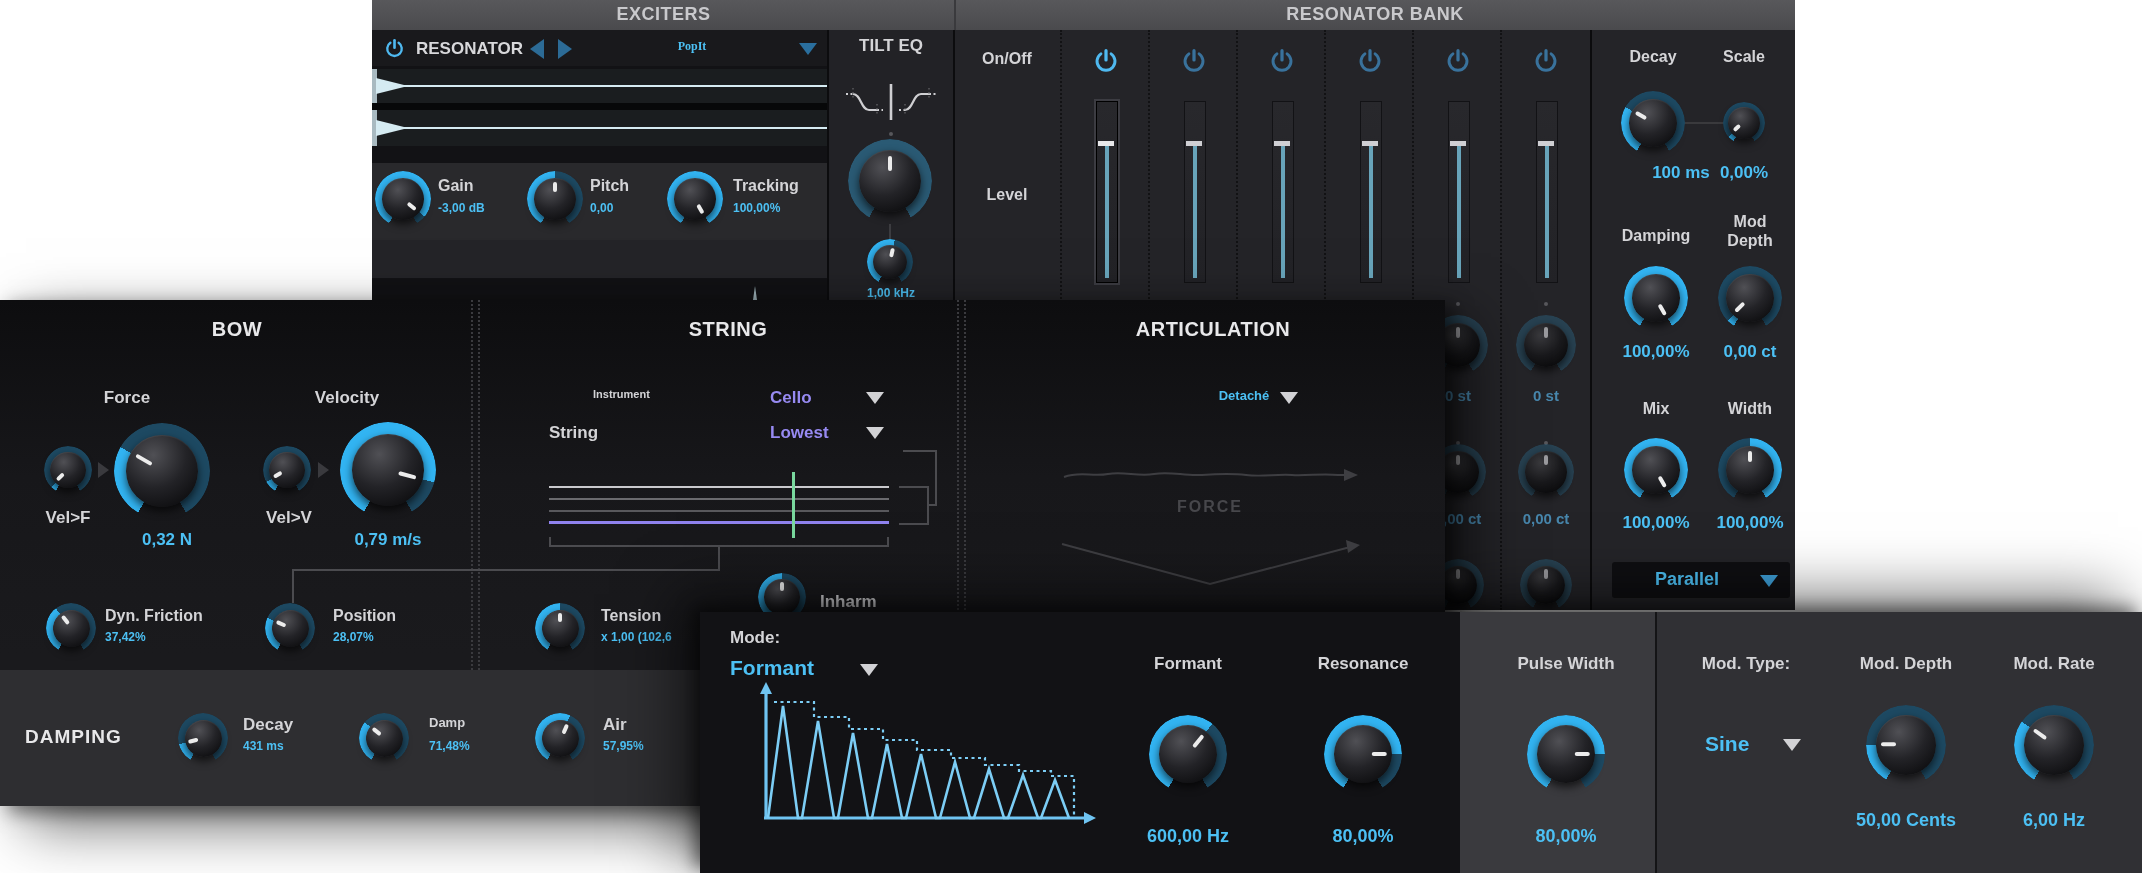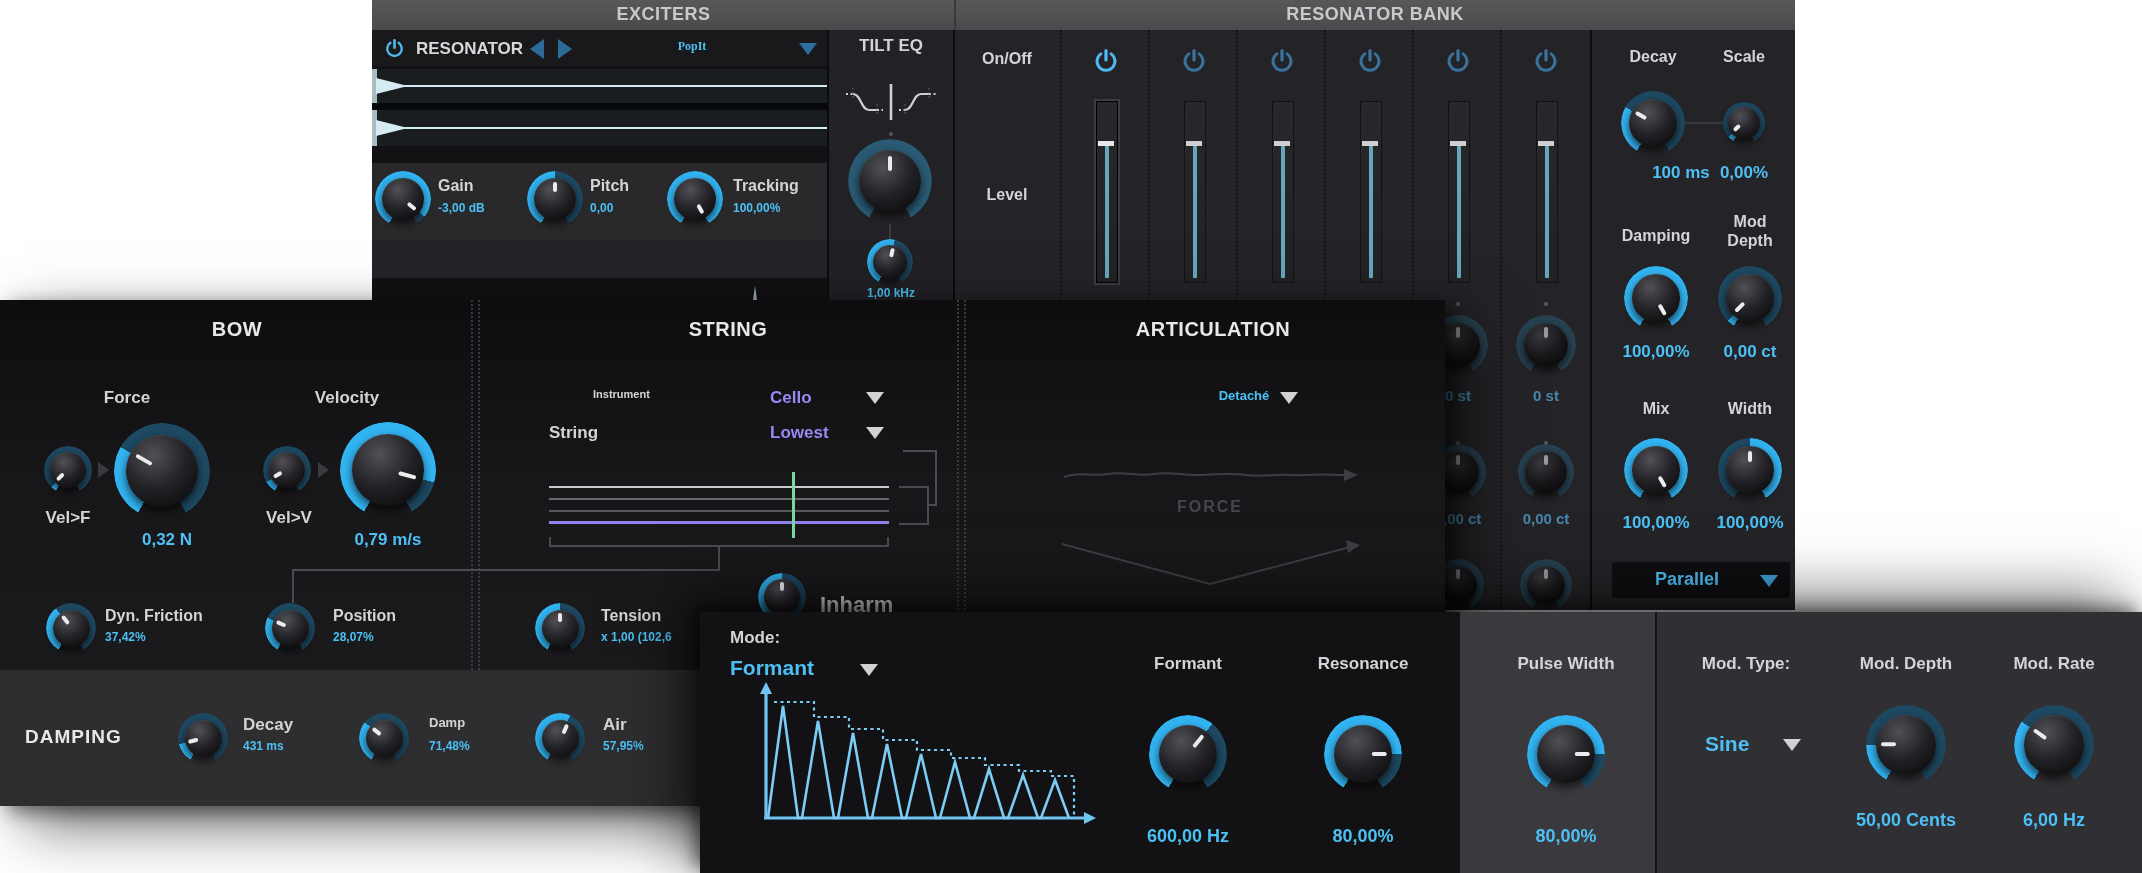--- a/index.html
+++ b/index.html
@@ -472,21 +472,21 @@
         <i class="cap"></i>
         <i class="ptr"></i>
       </div>
     <div class="ab lb2" style="left:601px;top:307px;">Tension</div>
     <div class="ab vl" style="left:601px;top:330px;white-space:nowrap;">x 1,00 (102,6</div>
     <div class="knob" style="--s:48px;--a:150;--pa:360;left:758px;top:273px;">
         <i class="arc"></i>
         <i class="cap"></i>
         <i class="ptr"></i>
       </div>
-    <div class="ab lb2" style="left:820px;top:292px;font-size:22px;">Inharm</div>
+    <div class="ab lb2" style="left:820px;top:292px;font-size:17px;">Inharm</div>
 
     <div class="ab tc" style="left:1164px;top:88px;width:160px;font-size:13px;color:#4cc0f4;">Detaché</div>
     <div class="ab tri-down light" style="left:1280px;top:92px;"></div>
     <svg class="ab" style="left:1060px;top:163px;" width="310" height="24" viewBox="0 0 310 24">
       <path d="M4 14 C20 8 32 14 48 11 S 78 14 94 11 S 124 13 140 12 S 170 10 186 12 S 216 11 232 12 S 262 10 278 12 L290 12" fill="none" stroke="#3e3e42" stroke-width="2"></path>
       <path d="M284 6 L298 12 L284 18 Z" fill="#3e3e42"></path>
     </svg>
     <div class="ab tc" style="left:1130px;top:198px;width:160px;font-size:16px;letter-spacing:2px;color:#47474b;">FORCE</div>
     <svg class="ab" style="left:1058px;top:238px;" width="314" height="54" viewBox="0 0 314 54">
       <path d="M4 6 L152 46 L296 8" fill="none" stroke="#3e3e42" stroke-width="2"></path>

